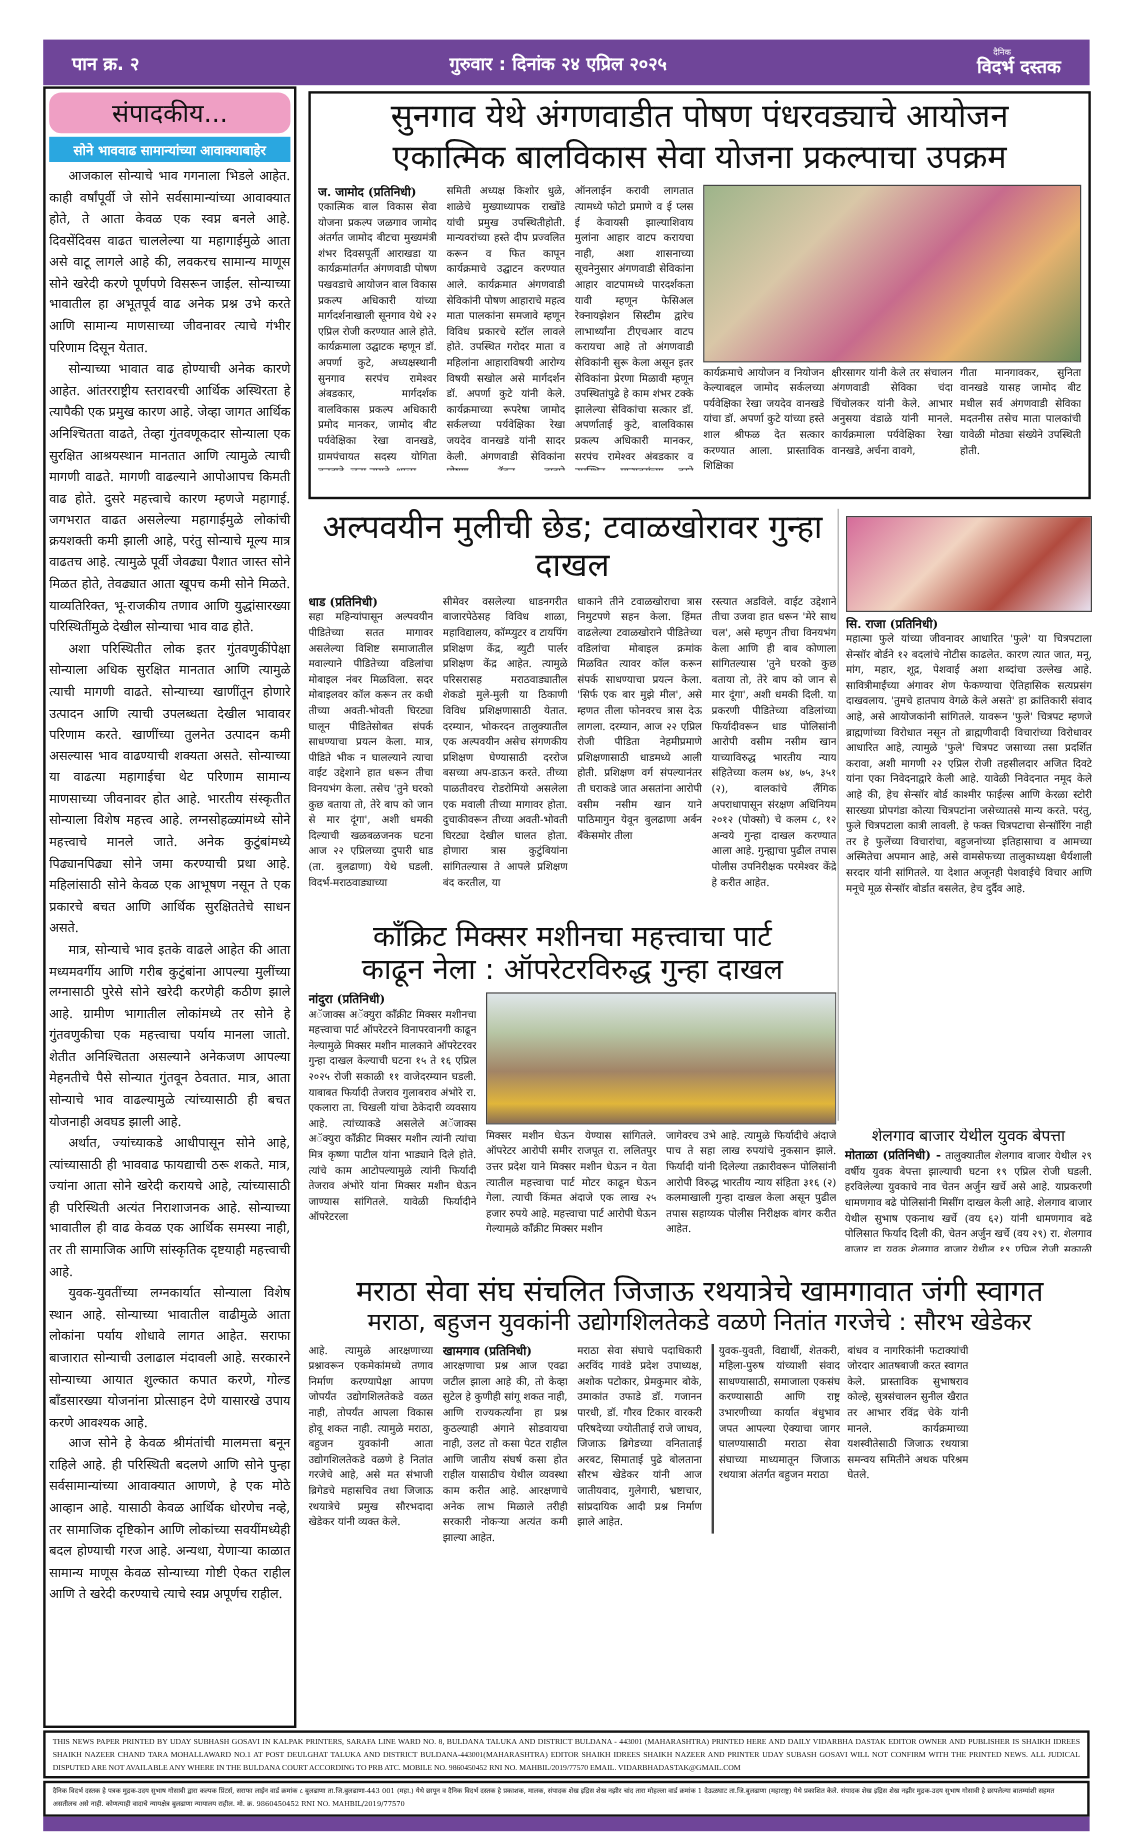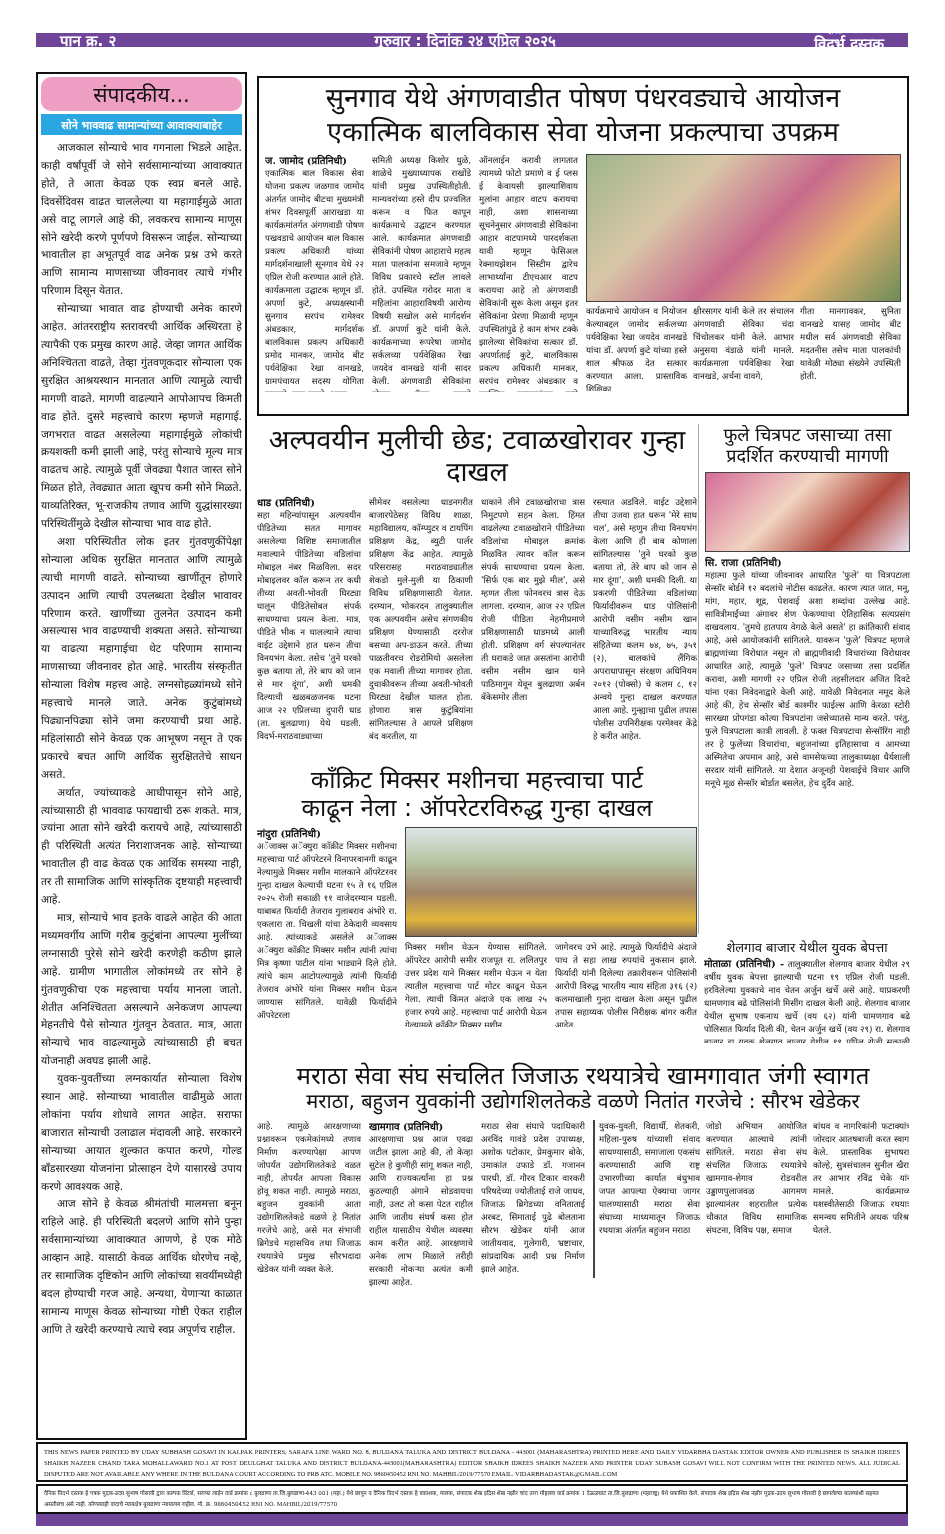--- a/index.html
+++ b/index.html
@@ -1,17 +1,17 @@
 <!DOCTYPE html>
 <html><head>
 <meta charset="utf-8">
 <style>
   * { box-sizing: border-box; margin: 0; padding: 0; }
   body { width: 945px; height: 1534px; background: #fff; font-family: "DejaVu Sans", sans-serif; color: #111; position: relative; overflow: hidden; }
-  .masthead { position: absolute; left: 36px; top: 33px; width: 872px; height: 14px; background: #6f4599; color: #fff; display: flex; align-items: center; justify-content: space-between; padding: 0 24px; }
+  .masthead { position: absolute; left: 36px; top: 33px; width: 872px; height: 38px; background: #6f4599; color: #fff; display: flex; align-items: center; justify-content: space-between; padding: 0 24px; }
   .masthead .page-no { font-size: 15px; font-weight: bold; }
   .masthead .date { font-size: 15px; font-weight: bold; }
   .masthead .brand { text-align: center; line-height: 1; }
   .masthead .brand small { display: block; font-size: 7px; padding-right: 28px; }
   .masthead .brand span { font-size: 15px; font-weight: bold; }
 
   .editorial { position: absolute; left: 36px; top: 72px; width: 211px; height: 1368px; border: 2px solid #111; padding: 3px; overflow: hidden; }
   .editorial .title { background: #ef9fc4; border-radius: 10px; text-align: center; font-size: 21px; font-weight: normal; padding: 3px 0; }
   .editorial .subtitle { background: #2aa7e0; color: #fff; text-align: center; font-size: 11px; font-weight: bold; padding: 3px 0; margin: 3px 0 4px; }
   .editorial .body { font-size: 10.6px; line-height: 17.9px; text-align: justify; font-family: "DejaVu Serif", serif; }
@@ -54,22 +54,22 @@
   </span>
 </header>
 
 <section class="editorial">
   <div class="title">संपादकीय...</div>
   <div class="subtitle">सोने भाववाढ सामान्यांच्या आवाक्याबाहेर</div>
   <div class="body">
     <p>आजकाल सोन्याचे भाव गगनाला भिडले आहेत. काही वर्षांपूर्वी जे सोने सर्वसामान्यांच्या आवाक्यात होते, ते आता केवळ एक स्वप्न बनले आहे. दिवसेंदिवस वाढत चाललेल्या या महागाईमुळे आता असे वाटू लागले आहे की, लवकरच सामान्य माणूस सोने खरेदी करणे पूर्णपणे विसरून जाईल. सोन्याच्या भावातील हा अभूतपूर्व वाढ अनेक प्रश्न उभे करते आणि सामान्य माणसाच्या जीवनावर त्याचे गंभीर परिणाम दिसून येतात.</p>
     <p>सोन्याच्या भावात वाढ होण्याची अनेक कारणे आहेत. आंतरराष्ट्रीय स्तरावरची आर्थिक अस्थिरता हे त्यापैकी एक प्रमुख कारण आहे. जेव्हा जागत आर्थिक अनिश्चितता वाढते, तेव्हा गुंतवणूकदार सोन्याला एक सुरक्षित आश्रयस्थान मानतात आणि त्यामुळे त्याची मागणी वाढते. मागणी वाढल्याने आपोआपच किमती वाढ होते. दुसरे महत्त्वाचे कारण म्हणजे महागाई. जगभरात वाढत असलेल्या महागाईमुळे लोकांची क्रयशक्ती कमी झाली आहे, परंतु सोन्याचे मूल्य मात्र वाढतच आहे. त्यामुळे पूर्वी जेवढ्या पैशात जास्त सोने मिळत होते, तेवढ्यात आता खूपच कमी सोने मिळते. याव्यतिरिक्त, भू-राजकीय तणाव आणि युद्धांसारख्या परिस्थितींमुळे देखील सोन्याचा भाव वाढ होते.</p>
     <p>अशा परिस्थितीत लोक इतर गुंतवणुकींपेक्षा सोन्याला अधिक सुरक्षित मानतात आणि त्यामुळे त्याची मागणी वाढते. सोन्याच्या खाणींतून होणारे उत्पादन आणि त्याची उपलब्धता देखील भावावर परिणाम करते. खाणींच्या तुलनेत उत्पादन कमी असल्यास भाव वाढण्याची शक्यता असते. सोन्याच्या या वाढत्या महागाईचा थेट परिणाम सामान्य माणसाच्या जीवनावर होत आहे. भारतीय संस्कृतीत सोन्याला विशेष महत्त्व आहे. लग्नसोहळ्यांमध्ये सोने महत्त्वाचे मानले जाते. अनेक कुटुंबांमध्ये पिढ्यानपिढ्या सोने जमा करण्याची प्रथा आहे. महिलांसाठी सोने केवळ एक आभूषण नसून ते एक प्रकारचे बचत आणि आर्थिक सुरक्षिततेचे साधन असते.</p>
+    <p>मात्र, सोन्याचे भाव इतके वाढले आहेत की आता मध्यमवर्गीय आणि गरीब कुटुंबांना आपल्या मुलींच्या लग्नासाठी पुरेसे सोने खरेदी करणेही कठीण झाले आहे. ग्रामीण भागातील लोकांमध्ये तर सोने हे गुंतवणुकीचा एक महत्त्वाचा पर्याय मानला जातो. शेतीत अनिश्चितता असल्याने अनेकजण आपल्या मेहनतीचे पैसे सोन्यात गुंतवून ठेवतात. मात्र, आता सोन्याचे भाव वाढल्यामुळे त्यांच्यासाठी ही बचत योजनाही अवघड झाली आहे.</p>
     <p>अर्थात, ज्यांच्याकडे आधीपासून सोने आहे, त्यांच्यासाठी ही भाववाढ फायद्याची ठरू शकते. मात्र, ज्यांना आता सोने खरेदी करायचे आहे, त्यांच्यासाठी ही परिस्थिती अत्यंत निराशाजनक आहे. सोन्याच्या भावातील ही वाढ केवळ एक आर्थिक समस्या नाही, तर ती सामाजिक आणि सांस्कृतिक दृष्टयाही महत्त्वाची आहे.</p>
-    <p>मात्र, सोन्याचे भाव इतके वाढले आहेत की आता मध्यमवर्गीय आणि गरीब कुटुंबांना आपल्या मुलींच्या लग्नासाठी पुरेसे सोने खरेदी करणेही कठीण झाले आहे. ग्रामीण भागातील लोकांमध्ये तर सोने हे गुंतवणुकीचा एक महत्त्वाचा पर्याय मानला जातो. शेतीत अनिश्चितता असल्याने अनेकजण आपल्या मेहनतीचे पैसे सोन्यात गुंतवून ठेवतात. मात्र, आता सोन्याचे भाव वाढल्यामुळे त्यांच्यासाठी ही बचत योजनाही अवघड झाली आहे.</p>
     <p>युवक-युवतींच्या लग्नकार्यात सोन्याला विशेष स्थान आहे. सोन्याच्या भावातील वाढीमुळे आता लोकांना पर्याय शोधावे लागत आहेत. सराफा बाजारात सोन्याची उलाढाल मंदावली आहे. सरकारने सोन्याच्या आयात शुल्कात कपात करणे, गोल्ड बाँडसारख्या योजनांना प्रोत्साहन देणे यासारखे उपाय करणे आवश्यक आहे.</p>
     <p>आज सोने हे केवळ श्रीमंतांची मालमत्ता बनून राहिले आहे. ही परिस्थिती बदलणे आणि सोने पुन्हा सर्वसामान्यांच्या आवाक्यात आणणे, हे एक मोठे आव्हान आहे. यासाठी केवळ आर्थिक धोरणेच नव्हे, तर सामाजिक दृष्टिकोन आणि लोकांच्या सवयींमध्येही बदल होण्याची गरज आहे. अन्यथा, येणाऱ्या काळात सामान्य माणूस केवळ सोन्याच्या गोष्टी ऐकत राहील आणि ते खरेदी करण्याचे त्याचे स्वप्न अपूर्णच राहील.</p>
   </div>
 </section>
 
 <article class="story1">
   <div class="head-xl h1">सुनगाव येथे अंगणवाडीत पोषण पंधरवड्याचे आयोजन</div>
   <div class="head-xl h2">एकात्मिक बालविकास सेवा योजना प्रकल्पाचा उपक्रम</div>
   <div class="cols" style="margin-top:6px;height:238px;">
     <div class="col" style="width:104px;">
@@ -96,21 +96,20 @@
       <div class="dateline">धाड (प्रतिनिधी)</div>
       <div>सहा महिन्यांपासून अल्पवयीन पीडितेच्या सतत मागावर असलेल्या विशिष्ट समाजातील मवाल्याने पीडितेच्या वडिलांचा मोबाइल नंबर मिळविला. सदर मोबाइलवर कॉल करून तर कधी तीच्या अवती-भोवती घिरट्या घालून पीडितेसोबत संपर्क साधण्याचा प्रयत्न केला. मात्र, पीडिते भीक न घालल्याने त्याचा वाईट उद्देशाने हात धरून तीचा विनयभंग केला. तसेच 'तुने घरको कुछ बताया तो, तेरे बाप को जान से मार दूंगा', अशी धमकी दिल्याची खळबळजनक घटना आज २२ एप्रिलच्या दुपारी धाड (ता. बुलढाणा) येथे घडली. विदर्भ-मराठवाड्याच्या</div>
     </div>
     <div class="col" style="width:104px;">सीमेवर वसलेल्या धाडनगरीत बाजारपेठेसह विविध शाळा, महाविद्यालय, कॉम्प्युटर व टायपिंग प्रशिक्षण केंद्र, ब्युटी पार्लर प्रशिक्षण केंद्र आहेत. त्यामुळे परिसरासह मराठवाड्यातील शेकडो मुले-मुली या ठिकाणी विविध प्रशिक्षणासाठी येतात. दरम्यान, भोकरदन तालुक्यातील एक अल्पवयीन असेच संगणकीय प्रशिक्षण घेण्यासाठी दररोज बसच्या अप-डाऊन करते. तीच्या पाळतीवरच रोडरोमियो असलेला एक मवाली तीच्या मागावर होता. दुचाकीवरून तीच्या अवती-भोवती घिरट्या देखील घालत होता. होणारा त्रास कुटुंबियांना सांगितल्यास ते आपले प्रशिक्षण बंद करतील, या</div>
     <div class="col" style="width:104px;">धाकाने तीने टवाळखोराचा त्रास निमुटपणे सहन केला. हिंमत वाढलेल्या टवाळखोराने पीडितेच्या वडिलांचा मोबाइल क्रमांक मिळवित त्यावर कॉल करून संपर्क साधण्याचा प्रयत्न केला. 'सिर्फ एक बार मुझे मील', असे म्हणत तीला फोनवरच त्रास देऊ लागला. दरम्यान, आज २२ एप्रिल रोजी पीडिता नेहमीप्रमाणे प्रशिक्षणासाठी धाडमध्ये आली होती. प्रशिक्षण वर्ग संपल्यानंतर ती घराकडे जात असतांना आरोपी वसीम नसीम खान याने पाठिमागुन येवून बुलढाणा अर्बन बँकेसमोर तीला</div>
     <div class="col" style="width:104px;">रस्त्यात अडविले. वाईट उद्देशाने तीचा उजवा हात धरून 'मेरे साथ चल', असे म्हणुन तीचा विनयभंग केला आणि ही बाब कोणाला सांगितल्यास 'तुने घरको कुछ बताया तो, तेरे बाप को जान से मार दूंगा', अशी धमकी दिली. या प्रकरणी पीडितेच्या वडिलांच्या फिर्यादीवरून धाड पोलिसांनी आरोपी वसीम नसीम खान याच्याविरुद्ध भारतीय न्याय संहितेच्या कलम ७४, ७५, ३५१ (२), बालकांचे लैंगिक अपराधापासून संरक्षण अधिनियम २०१२ (पोक्सो) चे कलम ८, १२ अन्वये गुन्हा दाखल करण्यात आला आहे. गुन्ह्याचा पुढील तपास पोलीस उपनिरीक्षक परमेश्वर केंद्रे हे करीत आहेत.</div>
   </div>
 </article>
 
 <article class="story3">
-  <div class="head-xl h1">फुले चित्रपट जसाच्या तसा प्रदर्शित करण्याची मागणी</div>
   <div class="photo" style="height:80px;margin:6px 0 4px;background:linear-gradient(135deg,#d56b9a,#f1d4c1 40%,#b14a3e 70%,#e8e0ee);"></div>
   <div class="col" style="height:380px;">
     <div class="dateline">सि. राजा (प्रतिनिधी)</div>
     <div>महात्मा फुले यांच्या जीवनावर आधारित 'फुले' या चित्रपटाला सेन्सॉर बोर्डने १२ बदलांचे नोटीस काढलेत. कारण त्यात जात, मनू, मांग, महार, शूद्र, पेशवाई अशा शब्दांचा उल्लेख आहे. सावित्रीमाईंच्या अंगावर शेण फेकण्याचा ऐतिहासिक सत्यप्रसंग दाखवलाय. 'तुमचे हातपाय वेगळे केले असते' हा क्रांतिकारी संवाद आहे, असे आयोजकांनी सांगितले. यावरून 'फुले' चित्रपट म्हणजे ब्राह्मणांच्या विरोधात नसून तो ब्राह्मणीवादी विचारांच्या विरोधावर आधारित आहे, त्यामुळे 'फुले' चित्रपट जसाच्या तसा प्रदर्शित करावा, अशी मागणी २२ एप्रिल रोजी तहसीलदार अजित दिवटे यांना एका निवेदनाद्वारे केली आहे. यावेळी निवेदनात नमूद केले आहे की, हेच सेन्सॉर बोर्ड काश्मीर फाईल्स आणि केरळा स्टोरी सारख्या प्रोपगंडा कोत्या चित्रपटांना जसेच्यातसे मान्य करते. परंतु, फुले चित्रपटाला कात्री लावली. हे फक्त चित्रपटाचा सेन्सॉरिंग नाही तर हे फुलेंच्या विचारांचा, बहुजनांच्या इतिहासाचा व आमच्या अस्मितेचा अपमान आहे, असे वामसेफच्या तालुकाध्यक्षा धैर्यशाली सरदार यांनी सांगितले. या देशात अजूनही पेशवाईचे विचार आणि मनूचे मूळ सेन्सॉर बोर्डात बसलेत, हेच दुर्दैव आहे.</div>
   </div>
 </article>
 
 <article class="story4">
   <div class="head-xl h1">कॉंक्रिट मिक्सर मशीनचा महत्त्वाचा पार्ट</div>
   <div class="head-xl h1">काढून नेला : ऑपरेटरविरुद्ध गुन्हा दाखल</div>
@@ -144,21 +143,20 @@
     <div class="col" style="width:104px;">आहे. त्यामुळे आरक्षणाच्या प्रश्नावरून एकमेकांमध्ये तणाव निर्माण करण्यापेक्षा आपण जोपर्यंत उद्योगशिलतेकडे वळत नाही, तोपर्यंत आपला विकास होवू शकत नाही. त्यामुळे मराठा, बहुजन युवकांनी आता उद्योगशिलतेकडे वळणे हे नितांत गरजेचे आहे, असे मत संभाजी ब्रिगेडचे महासचिव तथा जिजाऊ रथयात्रेचे प्रमुख सौरभदादा खेडेकर यांनी व्यक्त केले.</div>
     <div class="col" style="width:104px;">
       <div class="dateline">खामगाव (प्रतिनिधी)</div>
       <div>आरक्षणाचा प्रश्न आज एवढा जटील झाला आहे की, तो केव्हा सुटेल हे कुणीही सांगू शकत नाही, आणि राज्यकर्त्यांना हा प्रश्न कुठल्याही अंगाने सोडवायचा नाही, उलट तो कसा पेटत राहील आणि जातीय संघर्ष कसा होत राहील यासाठीच येथील व्यवस्था काम करीत आहे. आरक्षणाचे अनेक लाभ मिळाले तरीही सरकारी नोकऱ्या अत्यंत कमी झाल्या आहेत.</div>
     </div>
     <div class="col" style="width:104px;">मराठा सेवा संघाचे पदाधिकारी अरविंद गावंडे प्रदेश उपाध्यक्ष, अशोक पटोकार, प्रेमकुमार बोके, उमाकांत उफाडे डॉ. गजानन पारधी, डॉ. गौरव टिकार वारकरी परिषदेच्या ज्योतीताई राजे जाधव, जिजाऊ ब्रिगेडच्या वनिताताई अरबट, सिमाताई पुढे बोलताना सौरभ खेडेकर यांनी आज जातीयवाद, गुलेगारी, भ्रष्टाचार, सांप्रदायिक आदी प्रश्न निर्माण झाले आहेत.</div>
     <div style="width:316px;display:flex;flex-direction:row;gap:4px;">
       <div class="photo" style="height:158px;background:linear-gradient(120deg,#cfd8dc 0%,#f58a3b 18%,#f4f4f4 35%,#a8554a 50%,#f1e5d6 70%,#7e8a6a 100%);"></div>
       <div class="cols" style="gap:6px;">
         <div class="col" style="width:101px;height:130px;">युवक-युवती, विद्यार्थी, शेतकरी, महिला-पुरुष यांच्याशी संवाद साधण्यासाठी, समाजाला एकसंघ करण्यासाठी आणि राष्ट्र उभारणीच्या कार्यात बंधुभाव जपत आपल्या ऐक्याचा जागर घालण्यासाठी मराठा सेवा संघाच्या माध्यमातून जिजाऊ रथयात्रा अंतर्गत बहुजन मराठा</div>
-        <div class="col" style="width:101px;height:130px;">जोडो अभियान आयोजित करण्यात आल्याचे त्यांनी सांगितले. मराठा सेवा संघ संचलित जिजाऊ रथयात्रेचे खामगाव-शेगाव रोडवरील उड्डाणपुलाजवळ आगमण झाल्यानंतर शहरातील प्रत्येक चौकात विविध सामाजिक संघटना, विविध पक्ष, समाज</div>
         <div class="col" style="width:101px;height:130px;">बांधव व नागरिकांनी फटाक्यांची जोरदार आतषबाजी करत स्वागत केले. प्रास्ताविक सुभाषराव कोल्हे, सुत्रसंचालन सुनील खैरात तर आभार रविंद्र चेके यांनी मानले. कार्यक्रमाच्या यशस्वीतेसाठी जिजाऊ रथयात्रा समन्वय समितीने अथक परिश्रम घेतले.</div>
       </div>
     </div>
   </div>
 </article>
 
 <div class="imprint">THIS NEWS PAPER PRINTED BY UDAY SUBHASH GOSAVI IN KALPAK PRINTERS, SARAFA LINE WARD NO. 8, BULDANA TALUKA AND DISTRICT BULDANA - 443001 (MAHARASHTRA) PRINTED HERE AND DAILY VIDARBHA DASTAK EDITOR OWNER AND PUBLISHER IS SHAIKH IDREES SHAIKH NAZEER CHAND TARA MOHALLAWARD NO.1 AT POST DEULGHAT TALUKA AND DISTRICT BULDANA-443001(MAHARASHTRA) EDITOR SHAIKH IDREES SHAIKH NAZEER AND PRINTER UDAY SUBASH GOSAVI WILL NOT CONFIRM WITH THE PRINTED NEWS. ALL JUDICAL DISPUTED ARE NOT AVAILABLE ANY WHERE IN THE BULDANA COURT ACCORDING TO PRB ATC. MOBILE NO. 9860450452 RNI NO. MAHBIL/2019/77570 EMAIL. vidarbhadastak@gmail.com</div>
 <div class="imprint-mr">दैनिक विदर्भ दस्तक हे पत्रक मुद्रक-उदय सुभाष गोसावी द्वारा कल्पक प्रिंटर्स, सराफा लाईन वार्ड क्रमांक ८ बुलढाणा ता.जि.बुलढाणा-443 001 (महा.) येथे छापून व दैनिक विदर्भ दस्तक हे प्रकाशक, मालक, संपादक शेख इद्रिस शेख नझीर चांद तारा मोहल्ला वार्ड क्रमांक 1 देऊळघाट ता.जि.बुलढाणा (महाराष्ट्र) येथे प्रकाशित केले. संपादक शेख इद्रिस शेख नझीर मुद्रक-उदय सुभाष गोसावी हे छापलेल्या बातम्यांशी सहमत असतीलच असे नाही. कोणत्याही वादाचे न्यायक्षेत्र बुलढाणा न्यायालय राहील. मो. क्र. 9860450452 RNI NO. MAHBIL/2019/77570</div>
 <div class="footer-bar"></div>
 

